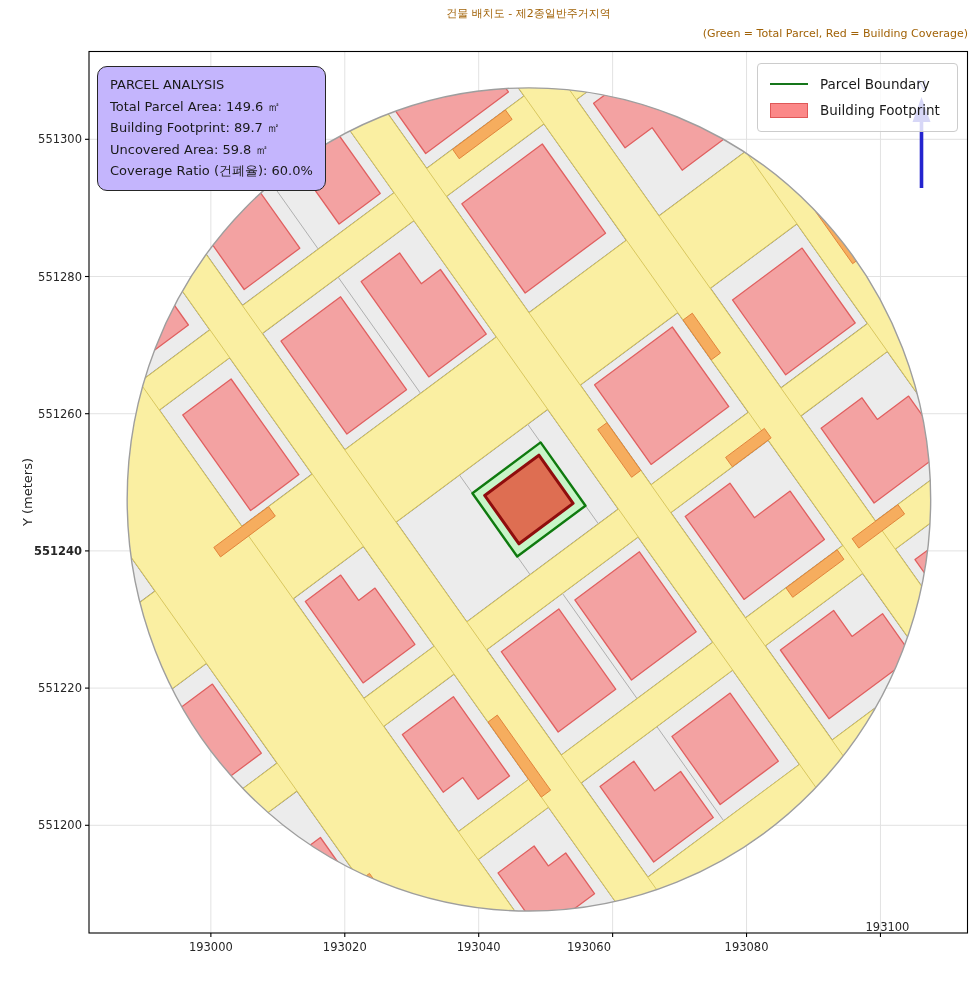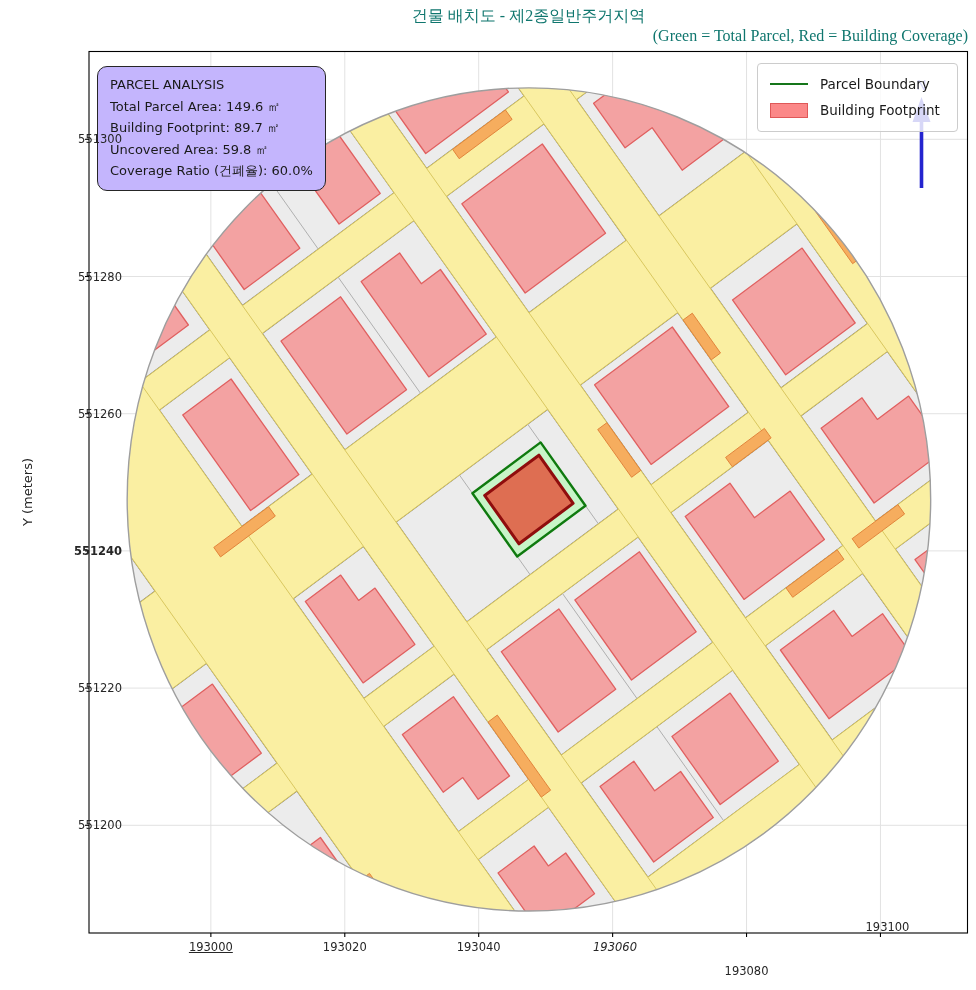--- a/index.html
+++ b/index.html
@@ -2,27 +2,27 @@
 <html><head>
 <meta charset="utf-8">
 <style>
   html,body{margin:0;padding:0;background:#ffffff;}
   .fig{
     position:relative; width:976px; height:990px; background:#ffffff;
     font-family:"DejaVu Sans","Liberation Sans",sans-serif; color:#262626;
     overflow:hidden;
   }
   .title-line{position:absolute; left:89px; width:879px; text-align:center;
-    font-size:16px; color:#0f766e; white-space:nowrap;font-family:Liberation Serif, serif;}
+    font-size:11px; color:#a16207; white-space:nowrap;}
   #titleL1{top:6px;}
   #titleL2{top:27px;text-align:right;}
   svg#plot{position:absolute; left:0; top:0;}
   .tick-label{position:absolute; font-size:11.5px; color:#262626; white-space:nowrap;}
   .x-tick-label{transform:translateX(-50%);}
-  .y-tick-label{transform:translate(-100%,-50%);margin-left:40px;}
+  .y-tick-label{transform:translate(-100%,-50%);}
   .axis-label{position:absolute; font-size:13px; color:#262626; white-space:nowrap;}
   #xlabel{left:528px; top:962px; transform:translateX(-50%);margin-top:27px;}
   #ylabel{left:27px; top:492px; transform:translate(-50%,-50%) rotate(-90deg);}
   .infobox{
     position:absolute; left:97px; top:66px; width:auto;
     background:#c4b5fd; border:1.6px solid #262626; border-radius:10px;
     padding:7px 12px 8px 12px; font-size:13px; line-height:21.5px; color:#1a1a1a;
     box-sizing:border-box;
   }
   .legend{
@@ -223,25 +223,25 @@
       <span class="legend-swatch">
           <span class="legend-patch"></span>
         </span>
       <span class="legend-label">Building Footprint</span>
     </div>
   </div>
 
   <div class="axis-label" id="xlabel">X (meters)</div>
   <div class="axis-label" id="ylabel">Y (meters)</div>
 
-<div class="tick-label x-tick-label" style="left: 210.865px; top: 940px; text-decoration: underline;">193000</div>
+<div class="tick-label x-tick-label" style="left: 210.865px; top: 940px;">193000</div>
     <div class="tick-label x-tick-label" style="left: 344.783px; top: 940px; text-align: right;">193020</div>
     <div class="tick-label x-tick-label" style="left: 478.7px; top: 940px;">193040</div>
-    <div class="tick-label x-tick-label" style="left: 615px; top: 940px; font-style: italic;">193060</div>
-    <div class="tick-label x-tick-label" style="left: 746.536px; top: 940px; margin-top: 24px;">193080</div>
+    <div class="tick-label x-tick-label" style="left: 589px; top: 940px;">193060</div>
+    <div class="tick-label x-tick-label" style="left: 746.536px; top: 940px;">193080</div>
     <div class="tick-label x-tick-label" style="left: 880.454px; top: 920px; margin-left: 7px;">193100</div>
     <div class="tick-label y-tick-label" style="left: 82px; top: 825.299px;">551200</div>
     <div class="tick-label y-tick-label" style="left: 82px; top: 688.101px;">551220</div>
     <div class="tick-label y-tick-label" style="left: 82px; top: 550.902px; font-weight: bold;">551240</div>
     <div class="tick-label y-tick-label" style="left: 82px; top: 413.704px;">551260</div>
     <div class="tick-label y-tick-label" style="left: 82px; top: 276.505px;">551280</div>
     <div class="tick-label y-tick-label" style="left: 82px; top: 139.307px;">551300</div>
   </div>
 
 </body></html>

